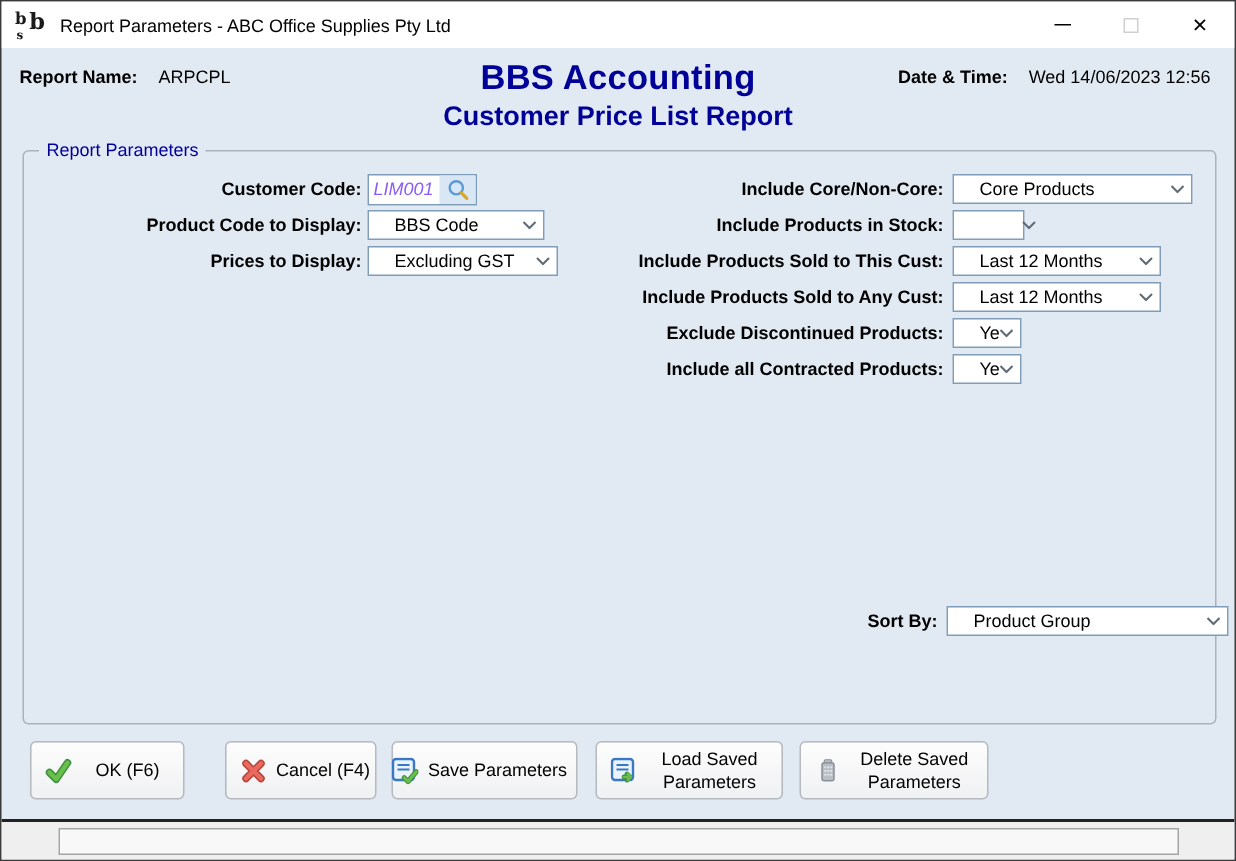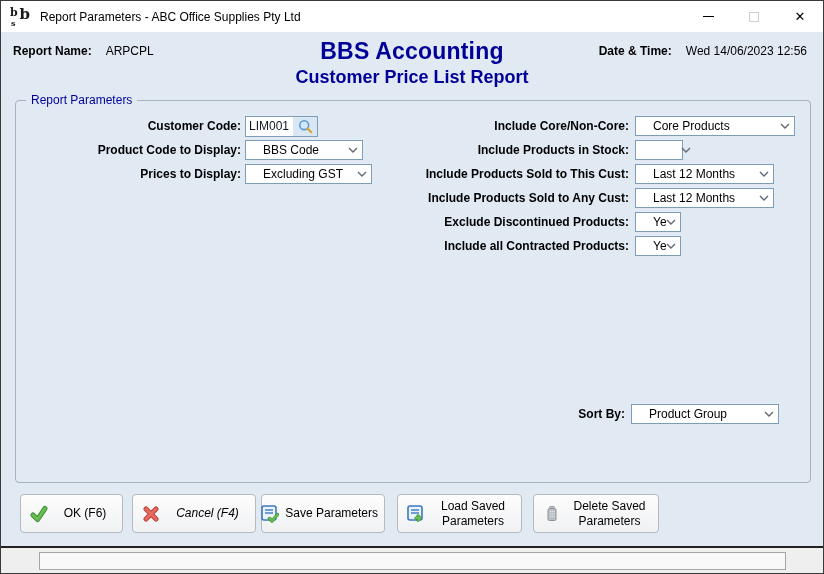--- a/index.html
+++ b/index.html
@@ -55,21 +55,21 @@
     position:absolute; height:20px; background:#fff; border:1px solid #7f9db9;
     box-sizing:border-box; display:flex; align-items:center; font-size:12px;
     color:#000; padding-left:17px; cursor:pointer;
   }
   .combo .cval{flex:1; white-space:nowrap; overflow:hidden;}
   .combo .chev{flex:0 0 auto; margin-right:4px; display:flex; align-items:center;}
   .lookup-field{
     position:absolute; height:21px; background:#fff; border:1px solid #7f9db9;
     box-sizing:border-box; display:flex; align-items:stretch;
   }
-  .lookup-text{flex:1; font-size:12px; line-height:19px; padding-left:3px; color:#0f172a;}
+  .lookup-text{flex:1; font-size:12px; line-height:19px; padding-left:3px; color:#8b5cf6;font-style:italic;}
   .lookup-btn{
     flex:0 0 24px; background:#d9e6f4; display:flex; align-items:center;
     justify-content:center; cursor:pointer;
   }
   
   .btn{
     position:absolute; top:493px; height:39px; box-sizing:border-box;
     background:linear-gradient(#fdfdfd,#f0f1f3); border:1px solid #b6b9bd;
     border-radius:4px; display:flex; align-items:center; padding:0 6px 0 9px;
     gap:6px; font-size:12px; color:#000; cursor:pointer;
@@ -210,38 +210,38 @@
   <div class="combo" style="left:634px; top:235px; width:46px;">
     <span class="cval">Yes</span>
     <span class="chev">
         <svg width="10" height="6" viewBox="0 0 10 6">
           <polyline points="1,1 5,5 9,1" fill="none" stroke="#5f6b76" stroke-width="1.4"></polyline>
         </svg>
       </span>
   </div>
 
   <label class="flabel" style="left:430px; top:403px; width:194px;">Sort By:</label>
-  <div class="combo" style="left:630px; top:403px; width:148px;">
+  <div class="combo" style="left:630px; top:403px; width:188px;">
     <span class="cval">Product Group</span>
     <span class="chev">
         <svg width="10" height="6" viewBox="0 0 10 6">
           <polyline points="1,1 5,5 9,1" fill="none" stroke="#5f6b76" stroke-width="1.4"></polyline>
         </svg>
       </span>
   </div>
 
   <div class="btn" style="left:19px; width:103px;">
     <svg class="icon18" viewBox="0 0 18 18">
       <path d="M3 10 L7.5 14.5 L15 3.5" fill="none" stroke="#3e8e41" stroke-width="5" stroke-linecap="round" stroke-linejoin="round"></path>
       <path d="M3 10 L7.5 14.5 L15 3.5" fill="none" stroke="#6abf4b" stroke-width="3" stroke-linecap="round" stroke-linejoin="round"></path>
     </svg>
     <span class="blabel nowrap">OK (F6)</span>
   </div>
 
-  <div class="btn" style="left:131px; width:124px;font-style:italic;">
+  <div class="btn" style="left:149px; width:101px;">
     <svg class="icon18" viewBox="0 0 18 18">
       <path d="M4 4 L14 14 M14 4 L4 14" fill="none" stroke="#b8453c" stroke-width="5" stroke-linecap="round"></path>
       <path d="M4 4 L14 14 M14 4 L4 14" fill="none" stroke="#e8695e" stroke-width="3" stroke-linecap="round"></path>
     </svg>
     <span class="blabel nowrap">Cancel (F4)</span>
   </div>
 
   <div class="btn" style="left:260px; width:124px;justify-content:flex-end;">
     <svg class="icon18" viewBox="0 0 18 18">
       <rect x="1" y="1" width="14" height="14" rx="2" fill="#eaf2fb" stroke="#3b78c3" stroke-width="1.6"></rect>

